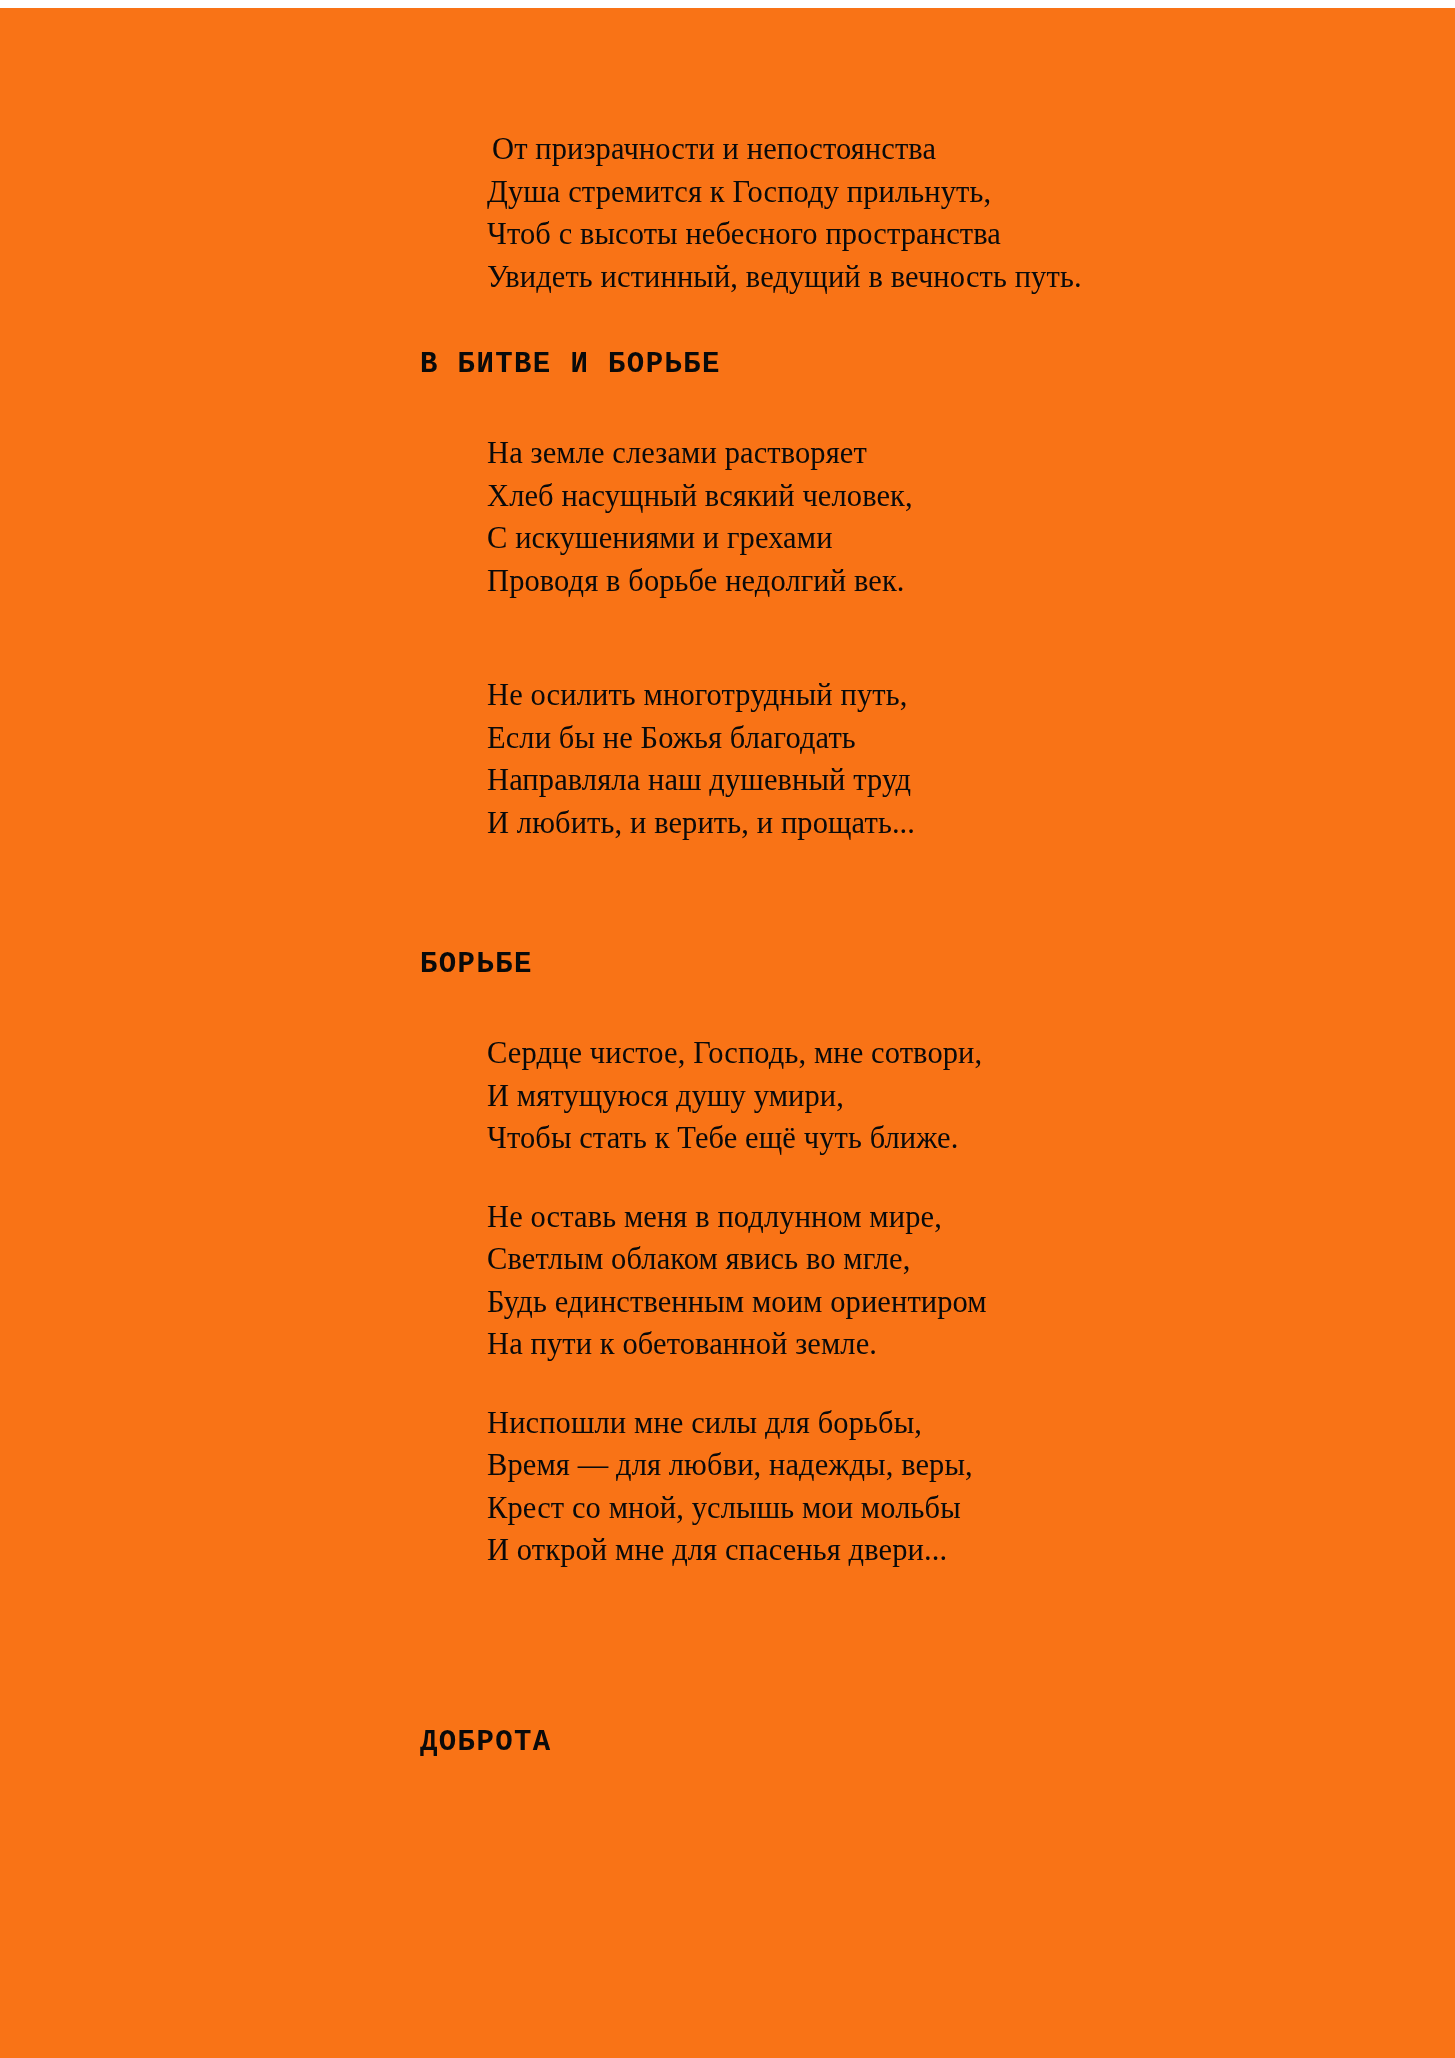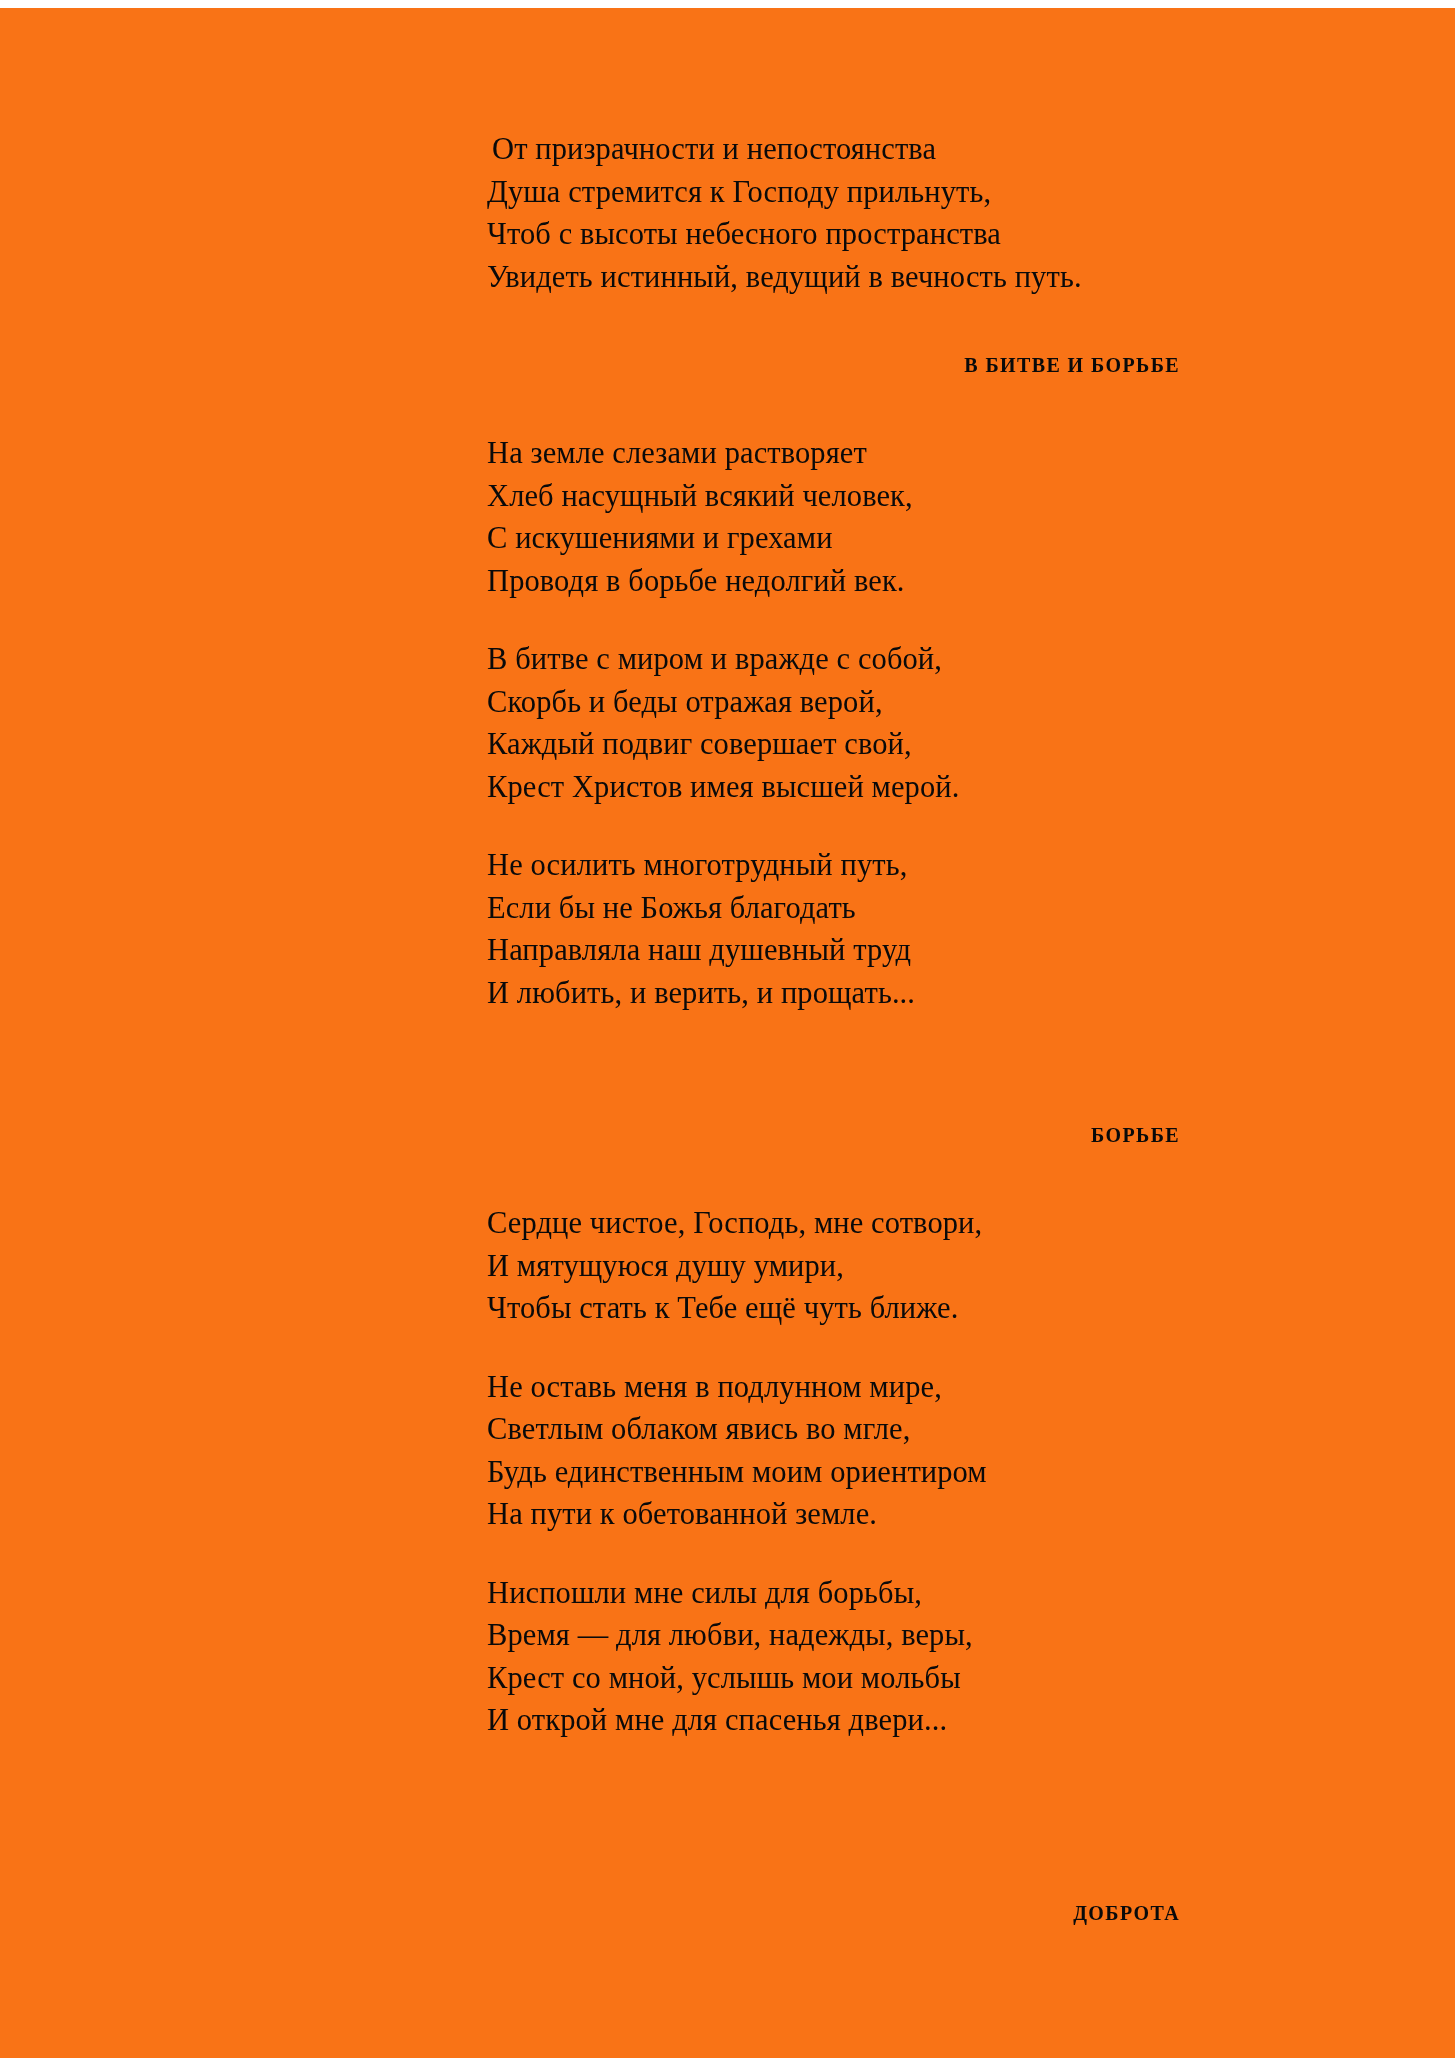--- a/index.html
+++ b/index.html
@@ -48,26 +48,27 @@
     white-space: pre;
   }
 
   
   .line.indented {
     padding-left: 72px;
   }
 
   .poem-title {
     display: block;
-    text-align: right;
+    text-align: left;
     font-weight: bold;
-    font-size: 20px;
+    font-size: 29px;
     line-height: 42px;
     letter-spacing: 1.4px;
     white-space: pre;
+    font-family: Liberation Mono, monospace;
   }
 
   .gap-sm { height: 36px; }
   .gap-md { height: 46px; }
   .gap-xl { height: 100px; }
   .gap-xxl { height: 150px; }
 </style>
 </head>
 <body>
 
@@ -89,26 +90,20 @@
 
     <div class="stanza">
       <span class="line">На земле слезами растворяет</span>
       <span class="line">Хлеб насущный всякий человек,</span>
       <span class="line">С искушениями и грехами</span>
       <span class="line">Проводя в борьбе недолгий век.</span>
     </div>
 
     <div class="gap-sm"></div>
 
-    <div class="stanza">
-      <span class="line">В битве с миром и вражде с собой,</span>
-      <span class="line">Скорбь и беды отражая верой,</span>
-      <span class="line">Каждый подвиг совершает свой,</span>
-      <span class="line">Крест Христов имея высшей мерой.</span>
-    </div>
 
     <div class="gap-sm"></div>
 
     <div class="stanza">
       <span class="line">Не осилить многотрудный путь,</span>
       <span class="line">Если бы не Божья благодать</span>
       <span class="line">Направляла наш душевный труд</span>
       <span class="line">И любить, и верить, и прощать...</span>
     </div>
 

